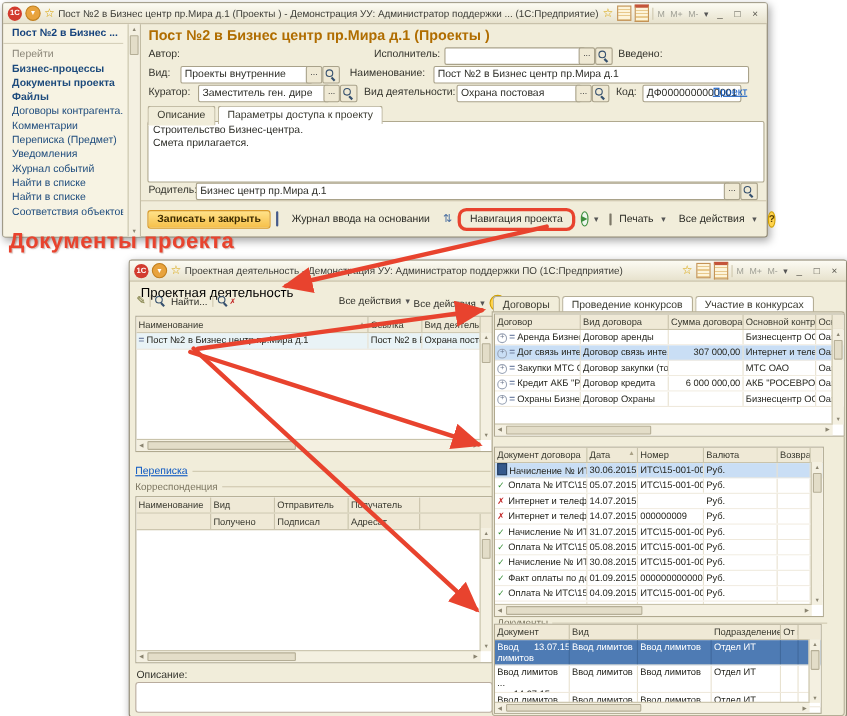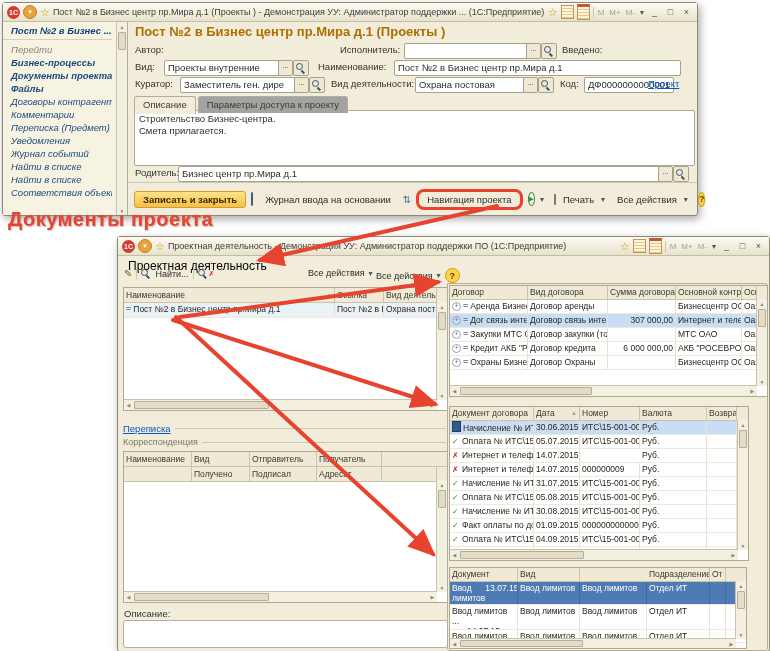--- a/index.html
+++ b/index.html
@@ -29,21 +29,21 @@
        border-radius:2px;font-size:9.5px;line-height:13px;padding:0 3px;white-space:nowrap;overflow:hidden;}
   .btn-dots{position:absolute;width:13px;height:14px;background:#efe9d4;border:1px solid #a9a28a;
        border-radius:2px;font-size:8px;line-height:10px;text-align:center;color:#444;}
   .btn-mag{position:absolute;width:14px;height:14px;background:#efe9d4;border:1px solid #a9a28a;
        border-radius:2px;display:flex;align-items:center;justify-content:center;}
   .magico{position:relative;width:10px;height:10px;display:inline-block;}
   .magico::before{content:"";position:absolute;width:5px;height:5px;border:1.5px solid #35506e;border-radius:50%;left:0;top:0;}
   .magico::after{content:"";position:absolute;width:4px;height:1.5px;background:#35506e;transform:rotate(45deg);left:5px;top:7.5px;}
   .link{color:#0a57c2;text-decoration:underline;font-size:9.5px;cursor:pointer;white-space:nowrap;}
   .tab{display:inline-block;height:16px;line-height:16px;padding:0 8px;font-size:9.5px;color:#3a3a30;
-       background:#a3a3a3;border:1px solid #b5ae96;border-bottom:none;border-radius:3px 3px 0 0;margin-right:2px;}
+       background:#ffffff;border:1px solid #b5ae96;border-bottom:none;border-radius:3px 3px 0 0;margin-right:2px;}
   .tab.active{background:#f1edda;position:relative;z-index:3;font-weight:normal;height:17px;}
   .caret{font-size:8px;color:#555;}
   .helpc{width:13px;height:13px;border-radius:50%;background:#ffd34d;border:1px solid #cf9f00;
        color:#5a4000;font-size:9px;font-weight:bold;display:inline-flex;align-items:center;justify-content:center;}
   
   .tbl{position:absolute;background:#fff;border:1px solid #b0a98f;overflow:hidden;}
   .thead{display:flex;background:#efe9d6;border-bottom:1px solid #c9c3ab;height:13px;overflow:hidden;}
   .thead.h14{height:14px;}
   .th{border-right:1px solid #c9c3ab;padding:0 2px;font-size:8.5px;line-height:13px;color:#3a3a30;
       display:flex;justify-content:space-between;align-items:center;overflow:hidden;white-space:nowrap;flex:0 0 auto;box-sizing:border-box;}
@@ -72,21 +72,21 @@
   .sa{flex:0 0 9px;display:flex;align-items:center;justify-content:center;}
   .vtrack{flex:1;position:relative;}
   .vthumb{position:absolute;left:1px;right:1px;top:1px;height:16px;background:#e3ddc8;border:1px solid #b5ae96;border-radius:1px;}
   .htrack{flex:1;position:relative;}
   .hthumb{position:absolute;top:1px;bottom:1px;left:1px;width:45%;background:#e3ddc8;border:1px solid #b5ae96;border-radius:1px;}
   
   .grp{position:absolute;display:flex;align-items:center;font-size:9px;color:#7c7660;white-space:nowrap;}
   .grp::after{content:"";flex:1;height:1px;background:#cfc8ae;margin-left:4px;}
   
   #sidebar{position:absolute;left:0;top:19px;bottom:0;width:124px;background:#f7f3e3;border-right:1px solid #b5ae96;}
-  #sb-list{position:absolute;left:0;top:2px;right:15px;font-style:italic;}
+  #sb-list{position:absolute;left:0;top:2px;right:15px;}
   .sbi{padding:1px 2px 1px 8px;font-size:9.5px;color:#1c4a7c;white-space:nowrap;overflow:hidden;}
   .sb-header{font-weight:bold;color:#15427c;border-bottom:1px solid #d6d0ba;padding-bottom:3px;margin-bottom:2px;}
   .sb-section{color:#8a8577;padding-top:2px;}
   .sb-bold{font-weight:bold;}
   #main1{position:absolute;left:125px;top:19px;right:0;bottom:0;}
   .formtitle{position:absolute;left:7px;top:2px;font-size:13px;font-weight:bold;color:#b06d00;white-space:nowrap;}
   #w1toolbar{position:absolute;left:0;right:0;bottom:0;height:32px;border-top:1px solid #cfc8ae;
       display:flex;align-items:center;padding:0 6px;gap:5px;font-size:9.5px;white-space:nowrap;}
   .btn-main{background:linear-gradient(#ffe289,#f6bf49);border:1px solid #d89a2a;border-radius:3px;
       font-weight:bold;font-size:9.5px;padding:2px 8px;color:#3a2a00;}
@@ -275,20 +275,21 @@
     <div class="w2tools" style="left:190px;">
       <span>Все действия</span>
       <span class="caret">▾</span>
     </div>
     <div class="w2tools" style="left:258px;">
       <span>Все действия</span>
       <span class="caret">▾</span>
       <span class="helpc">?</span>
     </div>
 
+    <div id="w2tabs"><span class="tab active">Договоры</span><span class="tab">Проведение конкурсов</span><span class="tab">Участие в конкурсах</span></div>
 
     <div class="tbl" style="left:5px;top:50px;width:323px;height:122px;">
       <div class="thead h14" id="proj-head" style="padding-right:10px;">
           <div class="th" style="width: 211px;">
             <span>Наименование</span>
             <span class="sort">▲</span>
           </div>
           <div class="th" style="width: 49px;">
             <span>Ссылка</span>
           </div>
@@ -553,20 +554,23 @@
           </div>
         <div class="hsb" style="left:0;right:10px;bottom:0;">
             <div class="sa">◀</div>
             <div class="htrack">
               <div class="hthumb"></div>
             </div>
             <div class="sa">▶</div>
           </div>
       </div>
 
+      <div class="grp" style="left:4px;top:277px;width:300px;">
+        <span>Документы</span>
+      </div>
       <div class="tbl" style="left:1px;top:283px;width:296px;height:80px;">
         <div class="thead" id="doc-head" style="padding-right:10px;">
             <div class="th" style="width: 68px;">
               <span>Документ</span>
             </div>
             <div class="th" style="width: 62px;">
               <span>Вид</span>
             </div>
             <div class="th" style="width: 67px; margin-top: 32px;">
               <span>Основание</span>

